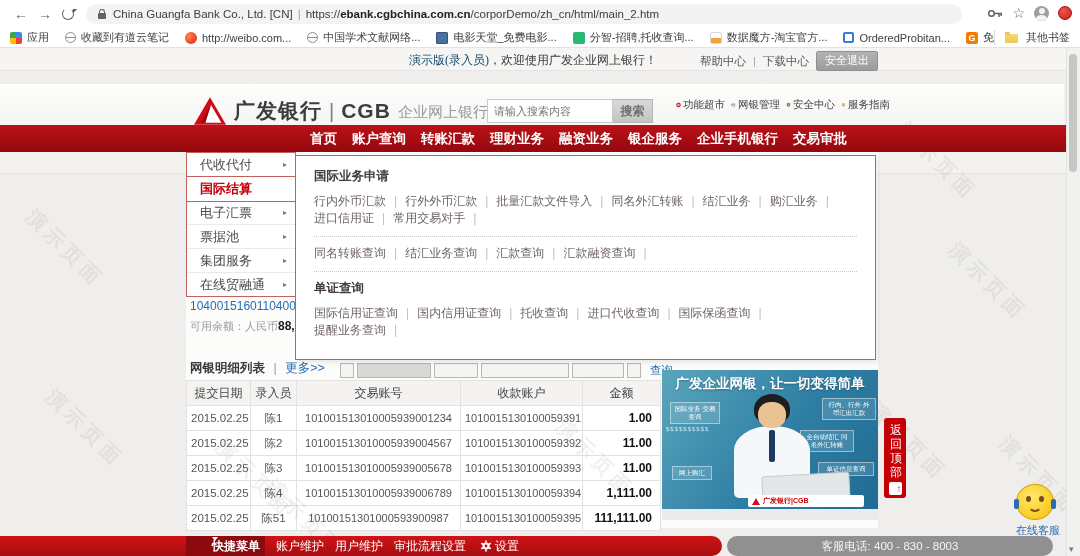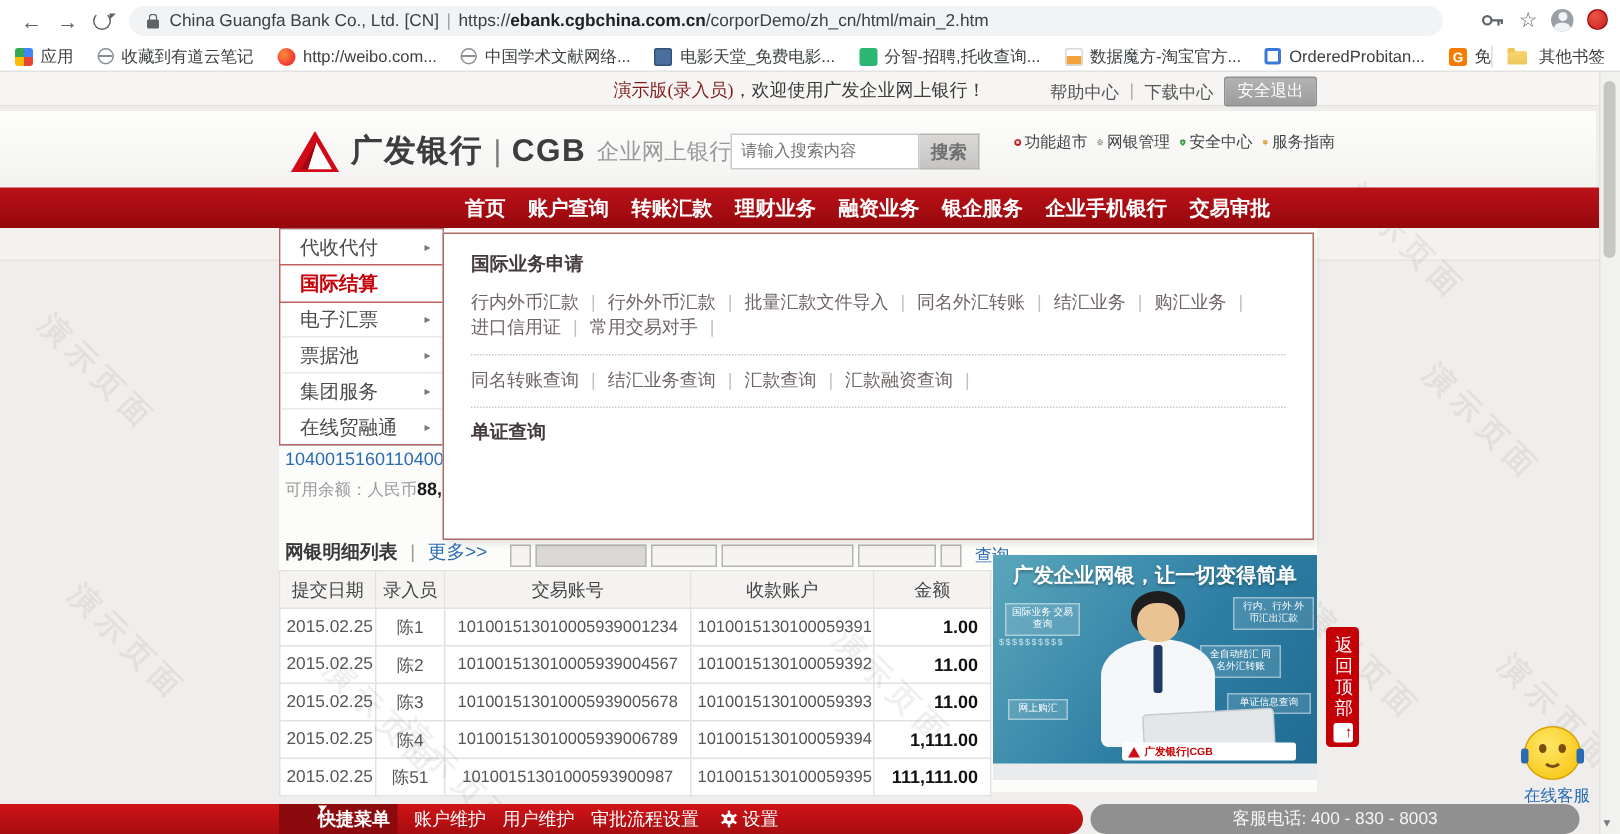--- a/index.html
+++ b/index.html
@@ -42,27 +42,27 @@
   .bm-right{display:flex;align-items:center;gap:8px;flex:none;border-left:1px solid #dadce0;padding-left:10px;}
   .folder{position:relative;width:13px;height:9px;background:linear-gradient(#f7d774,#eec55a);border-radius:1px;margin-top:2px;}
   .folder::before{content:"";position:absolute;left:0;top:-2px;width:5px;height:3px;background:#eec55a;border-radius:1px 1px 0 0;}
 
   
   .wm{position:absolute;z-index:18;font-size:20px;font-weight:bold;letter-spacing:5px;color:rgba(120,105,95,0.10);transform:rotate(45deg);white-space:nowrap;pointer-events:none;}
 
   
   .welcome{position:absolute;left:0;top:48px;width:1080px;height:22px;background:#f6f5f3;border-bottom:1px solid #e5e4e2;z-index:6;}
   .welcome-msg{position:absolute;left:186px;top:4px;width:694px;text-align:center;font-size:12px;color:#3a3a3a;}
-  .welcome-user{color:#7f1d1d;font-family:Liberation Serif, serif;}
+  .welcome-user{color:#0c4a6e;font-family:Liberation Serif, serif;}
   .welcome-right{position:absolute;right:202px;top:3px;display:flex;align-items:center;gap:7px;font-size:11.5px;color:#555;}
   .logout-btn{background:linear-gradient(#b3b3b3,#9c9c9c);color:#fff;font-size:11px;padding:1px 8px 2px;border:1px solid #8f8f8f;border-radius:2px;}
   .wl-sep{color:#aaa;}
 
   
-  .site-header{position:absolute;left:0;top:74px;width:1064px;height:55px;background:linear-gradient(#fdfdfc,#f3f2f0);z-index:6;}
+  .site-header{position:absolute;left:0;top:84px;width:1064px;height:55px;background:linear-gradient(#fdfdfc,#f3f2f0);z-index:6;}
   .logo{position:absolute;left:193px;top:12px;display:flex;align-items:flex-end;gap:7px;}
   .logo-name{font-size:21px;font-weight:bold;color:#3d3d3d;letter-spacing:1px;line-height:30px;}
   .logo-bar{font-size:20px;color:#7c7c7c;line-height:30px;font-weight:200;}
   .logo-prod{font-size:15px;color:#9a9a9a;line-height:28px;}
   .logo-demo{font-size:11px;color:#777;line-height:26px;}
   .search-wrap{position:absolute;left:487px;top:15px;display:flex;}
   .search-input{width:112px;height:22px;border:1px solid #c9c9c9;font-size:11px;padding:0 6px;color:#333;background:#fff;outline:none;}
   .search-btn{width:40px;height:24px;background:linear-gradient(#dbd9d7,#c6c4c2);color:#6f6f6f;font-weight:bold;font-size:12px;border:1px solid #b5b5b3;border-left:none;cursor:pointer;}
   .qicons{position:absolute;left:676px;top:6px;display:flex;gap:6px;}
   .qicon{width:49px;display:flex;flex-direction:row;align-items:center;gap:2px;cursor:pointer;}
@@ -73,21 +73,21 @@
   .more-tab{position:absolute;left:186px;top:0;width:110px;height:27px;background:#fff;color:#c00021;font-size:13.5px;font-weight:bold;text-align:center;line-height:27px;z-index:26;cursor:pointer;}
   .nav-items{position:absolute;left:310px;top:0;display:flex;gap:15px;}
   .nav-item{color:#fff;font-size:13.5px;font-weight:bold;line-height:27px;white-space:nowrap;cursor:pointer;}
 
   
   .crumbbar{position:absolute;left:0;top:152px;width:1080px;height:21px;background:#f3f2ef;border-bottom:1px solid #e4e3e1;z-index:6;}
   .crumb-arrow{position:absolute;left:868px;top:3px;color:#2f77c0;font-size:12px;font-weight:bold;}
   .content-panel{position:absolute;left:186px;top:152px;width:692px;height:376px;background:#fcfcfb;z-index:8;}
 
   
-  .side-menu{position:absolute;left:186px;top:152px;width:110px;background:#7dd3fc;border:1px solid #c0625f;box-sizing:border-box;z-index:28;}
+  .side-menu{position:absolute;left:186px;top:152px;width:110px;background:#000000;border:1px solid #c0625f;box-sizing:border-box;z-index:28;}
   .sm-item{position:relative;height:23px;line-height:23px;padding-left:13px;font-size:13px;color:#4a4a4a;border-bottom:1px solid #f1e7e6;background:#fff;cursor:pointer;}
   .sm-item:last-child{border-bottom:none;}
   .sm-arrow{position:absolute;right:8px;top:0;font-size:8px;color:#777;}
   .sm-item.active{color:#c50008;font-weight:bold;border:1px solid #c0625f;margin:-1px;height:24px;line-height:24px;z-index:2;}
 
   
   .mega{position:absolute;left:295px;top:155px;width:581px;height:205px;background:#fff;border:1px solid #ab6a64;box-sizing:border-box;padding:4px 18px 0;z-index:30;box-shadow:2px 3px 4px rgba(0,0,0,0.08);overflow:hidden;}
   .mega-sec{padding:8px 0 9px;}
   .mega-sec + .mega-sec{border-top:1px dotted #cfc6c6;}
   .mega-title{font-size:12.5px;font-weight:bold;color:#443c3c;margin-bottom:8px;}
@@ -471,20 +471,23 @@
       </div>
 
       <div class="mega-sec">
         <div class="mega-links">
           
         <span class="mega-link">同名转账查询</span><span class="mega-link">结汇业务查询</span><span class="mega-link">汇款查询</span><span class="mega-link">汇款融资查询</span></div>
       </div>
 
       <div class="mega-sec">
         <div class="mega-title">单证查询</div>
+        <div class="mega-links">
+          
+        <span class="mega-link">国际信用证查询</span><span class="mega-link">国内信用证查询</span><span class="mega-link">托收查询</span><span class="mega-link">进口代收查询</span><span class="mega-link">国际保函查询</span><span class="mega-link">提醒业务查询</span></div>
       </div>
 
     </div>
 
   <div class="banner">
     <div class="bn-headline">广发企业网银，让一切变得简单</div>
     <span class="bn-label bn-l0">国际业务 交易查询</span>
     <span class="bn-label bn-l1">行内、行外 外币汇出汇款</span>
     <span class="bn-label bn-l2">全自动结汇 同名外汇转账</span>
     <span class="bn-label bn-l3">单证信息查询</span>

